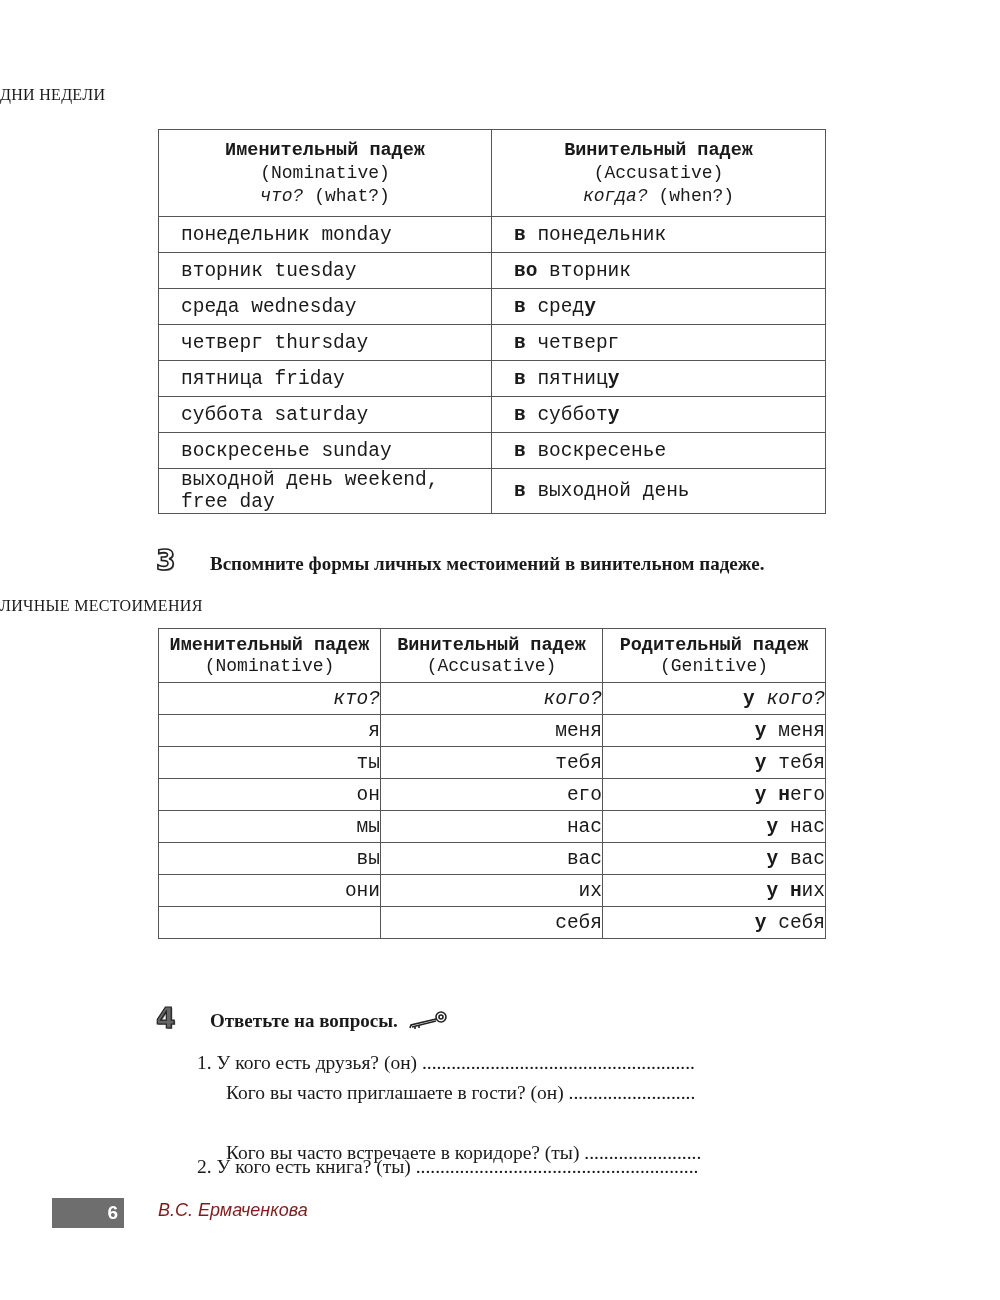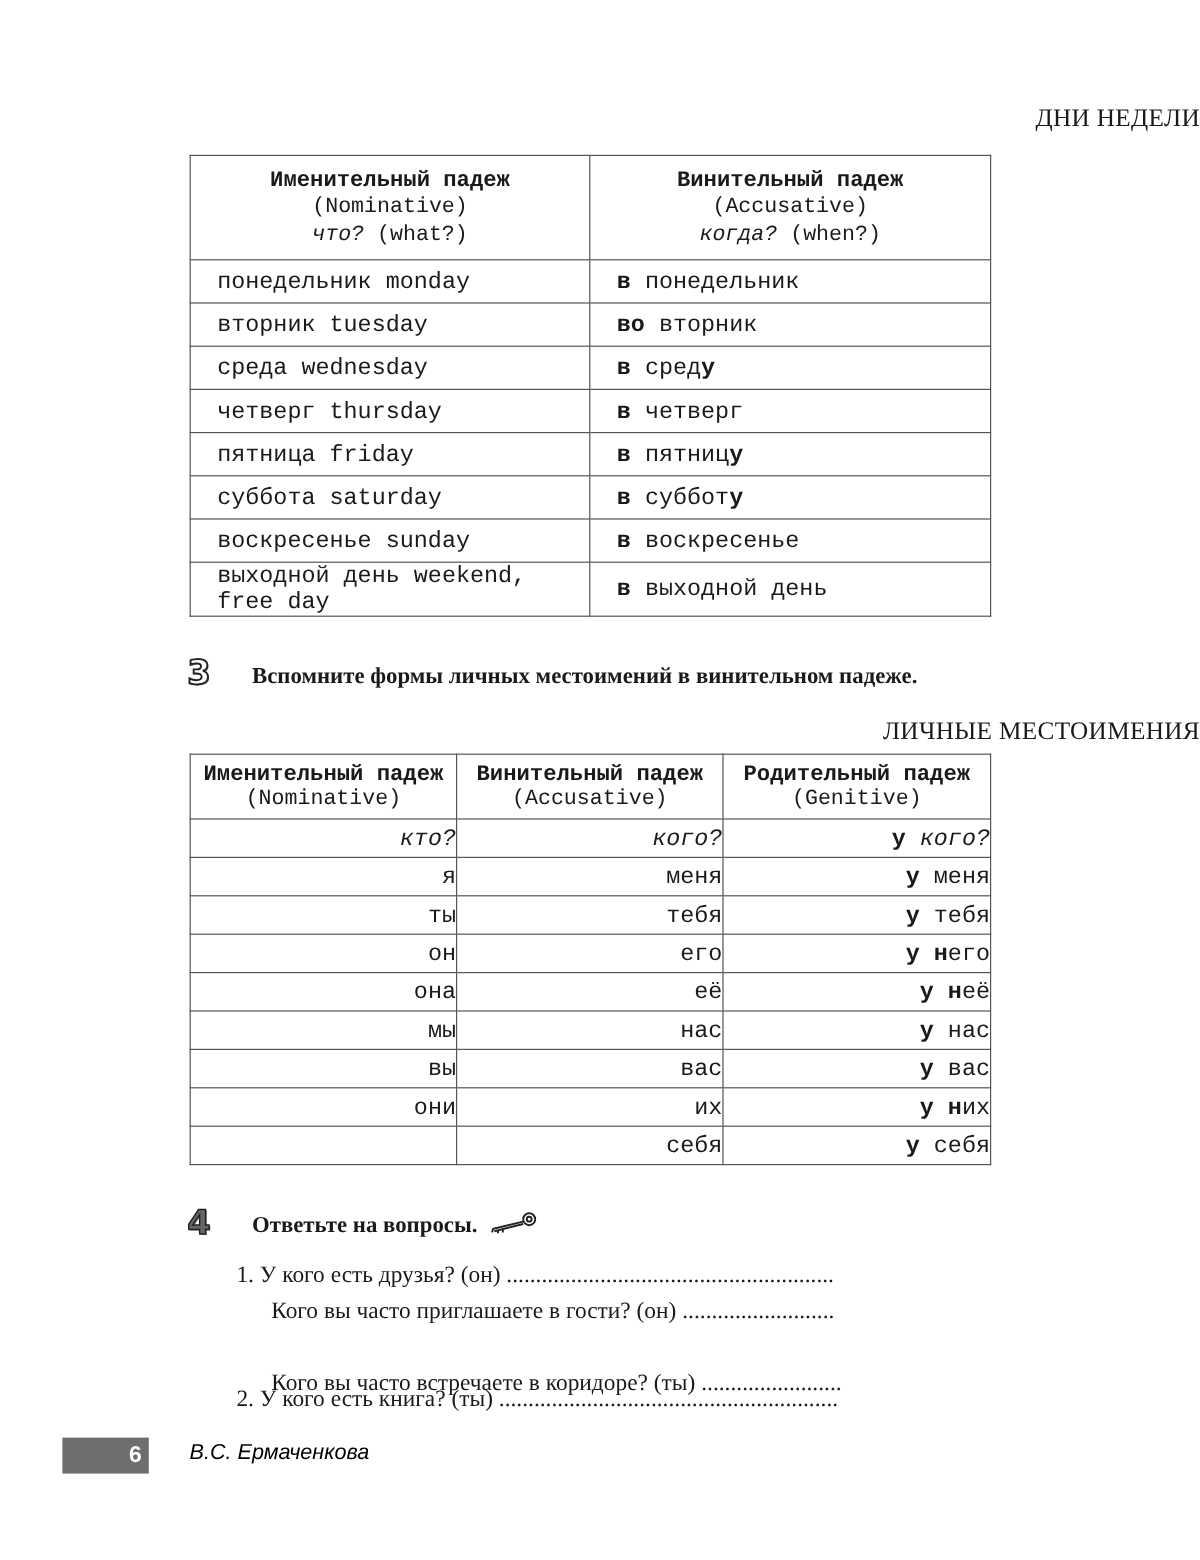--- a/index.html
+++ b/index.html
@@ -1,39 +1,39 @@
 <!DOCTYPE html>
 <html><head>
 <meta charset="utf-8">
 <style>
   html, body { margin:0; padding:0; background:#ffffff; }
   body { width:1000px; height:1300px; position:relative; overflow:hidden;
          font-family:"Liberation Serif", "DejaVu Serif", serif; color:#1a1a1a; }
   .abs { position:absolute; }
-  .title { left:0; width:1000px; text-align:right; font-size:21px; letter-spacing:0.3px; }
+  .title { left:0; width:1000px; text-align:left; font-size:16px; letter-spacing:0.3px; }
   table { border-collapse:collapse; position:absolute; table-layout:fixed;font-family:Liberation Mono, monospace; }
   td, th { border:1.5px solid #555; padding:0; }
   #t1 { left:158px; top:129px; width:667px; }
   #t1 th { height:86px; font-weight:normal; text-align:center; vertical-align:middle; font-size:18px; line-height:23px; }
   #t1 td { height:35px; font-size:19.5px; padding-left:22px; vertical-align:middle; }
   .hb { font-weight:bold; font-size:18.5px; }
   .it { font-style:italic; }
   #t2 { left:158px; top:628px; width:667px; }
   #t2 th { height:53px; font-weight:normal; text-align:center; vertical-align:middle; font-size:18px; line-height:21px; }
   #t2 td { height:31px; font-size:19.5px; text-align:right; vertical-align:middle; }
   b { font-weight:bold; }
   .exnum { font-family:"DejaVu Sans", sans-serif; font-weight:bold; font-size:28px; color:#fff;
            -webkit-text-stroke:1.6px #222; text-shadow:1px 1px 0 #888; }
   .exnum4 { color:#666; -webkit-text-stroke:1.2px #222; }
   .task { font-weight:bold; font-size:19px; }
   .q { font-size:19.5px; white-space:nowrap;text-align:right; }
   .footer-box { left:52px; top:1198px; width:72px; height:30px; background:#6e6e6e; }
   .footer-num { left:52px; top:1198px; width:66px; height:30px; line-height:30px; text-align:right;
                 color:#fff; font-family:"Liberation Sans", sans-serif; font-weight:bold; font-size:19px; }
-  .footer-author { left:158px; top:1200px; font-family:"Liberation Sans", sans-serif; font-style:italic; font-size:18px; color:#000000; }
+  .footer-author { left:158px; top:1200px; font-family:"Liberation Sans", sans-serif; font-style:italic; font-size:18px; color:#7f1d1d; }
 </style>
 </head>
 <body>
 
 <div class="abs title" style="top:86px;">ДНИ НЕДЕЛИ</div>
 
 <table id="t1">
   <colgroup>
       <col style="width:333px">
       <col style="width:334px">
@@ -125,25 +125,20 @@
         <td>ты</td>
         <td>тебя</td>
         <td><b>у</b><span> тебя</span></td>
       </tr>
   <tr>
         <td>он</td>
         <td>его</td>
         <td><b>у н</b><span>его</span></td>
       </tr>
   <tr>
-        <td>она</td>
-        <td>её</td>
-        <td><b>у н</b><span>её</span></td>
-      </tr>
-  <tr>
         <td>мы</td>
         <td>нас</td>
         <td><b>у</b><span> нас</span></td>
       </tr>
   <tr>
         <td>вы</td>
         <td>вас</td>
         <td><b>у</b><span> вас</span></td>
       </tr>
   <tr>

